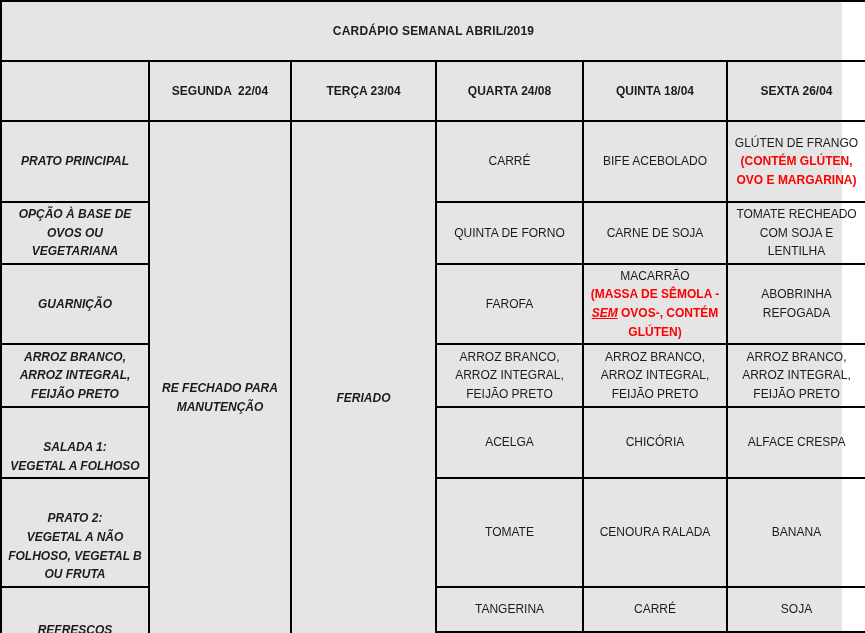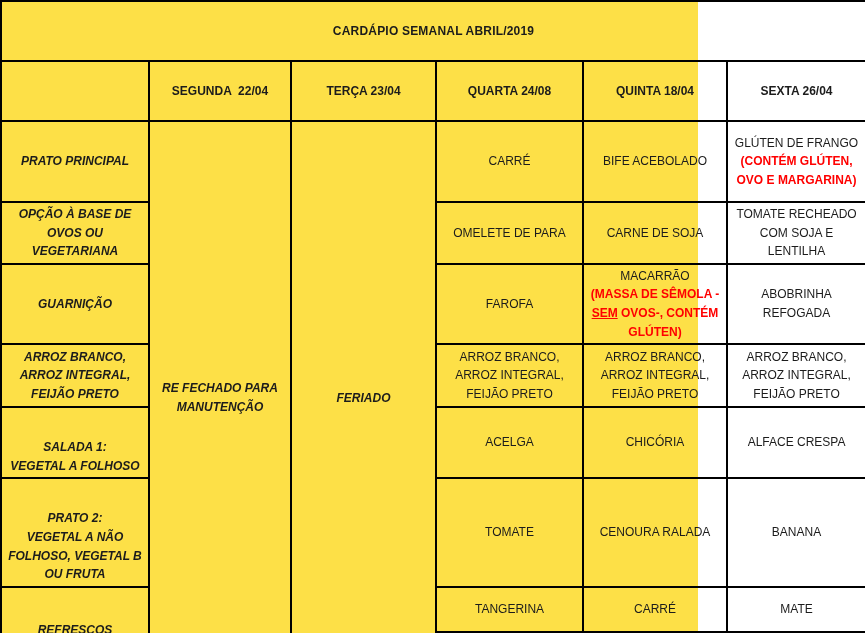--- a/index.html
+++ b/index.html
@@ -2,23 +2,23 @@
 <html style="--accent-red: #ff0000;"><head>
 <meta charset="utf-8">
 <style>
   html, body {
     margin: 0;
     padding: 0;
     background: #ffffff;
     font-family: "Liberation Sans", sans-serif;
   }
   .page {
-    width: 698px;
+    width: 842px;
     height: 633px;
-    background: #fde047;
+    background: #e5e5e5;
     box-sizing: border-box;
   }
   table.menu {
     border-collapse: collapse;
     table-layout: fixed;
     width: 865px;
     height: 633px;
   }
   table.menu td {
     border: 2px solid #000000;
@@ -44,20 +44,21 @@
     font-weight: bold;
     font-style: italic;
   }
   .block { display: block; margin-top: 28px; }
   .note {
     display: block;
     font-weight: bold;
     color: var(--accent-red, #ff0000);
   }
   .sem {
+    font-style: italic;
     text-decoration: underline;
   }
 </style>
 </head>
 <body>
 
 <div class="page">
   <table class="menu">
     <colgroup>
       <col style="width:148px">
@@ -89,21 +90,21 @@
       <td>CARRÉ</td>
       <td>BIFE ACEBOLADO</td>
       <td>
         <span>GLÚTEN DE FRANGO</span>
         <span class="note">(CONTÉM GLÚTEN, OVO E MARGARINA)</span>
       </td>
     </tr>
 
     <tr style="height:61px">
       <td class="rlabel">OPÇÃO À BASE DE OVOS OU VEGETARIANA</td>
-      <td>OMELETE DE PARA</td>
+      <td>QUINTA DE FORNO</td>
       <td>CARNE DE SOJA</td>
       <td>TOMATE RECHEADO COM SOJA E LENTILHA</td>
     </tr>
 
     <tr style="height:78px">
       <td class="rlabel">GUARNIÇÃO</td>
       <td>FAROFA</td>
       <td>
         <span>MACARRÃO</span>
         <span class="note">
@@ -139,21 +140,21 @@
       </td>
       <td>TOMATE</td>
       <td>CENOURA RALADA</td>
       <td>BANANA</td>
     </tr>
 
     <tr style="height:45px">
       <td rowspan="2" class="rlabel">REFRESCOS</td>
       <td>TANGERINA</td>
       <td>CARRÉ</td>
-      <td>MATE</td>
+      <td>SOJA</td>
     </tr>
 
     <tr style="height:43px">
       <td>CAJU</td>
       <td>GOIABA</td>
       <td>LARANJA</td>
     </tr>
   </tbody>
     </table>
 </div>

